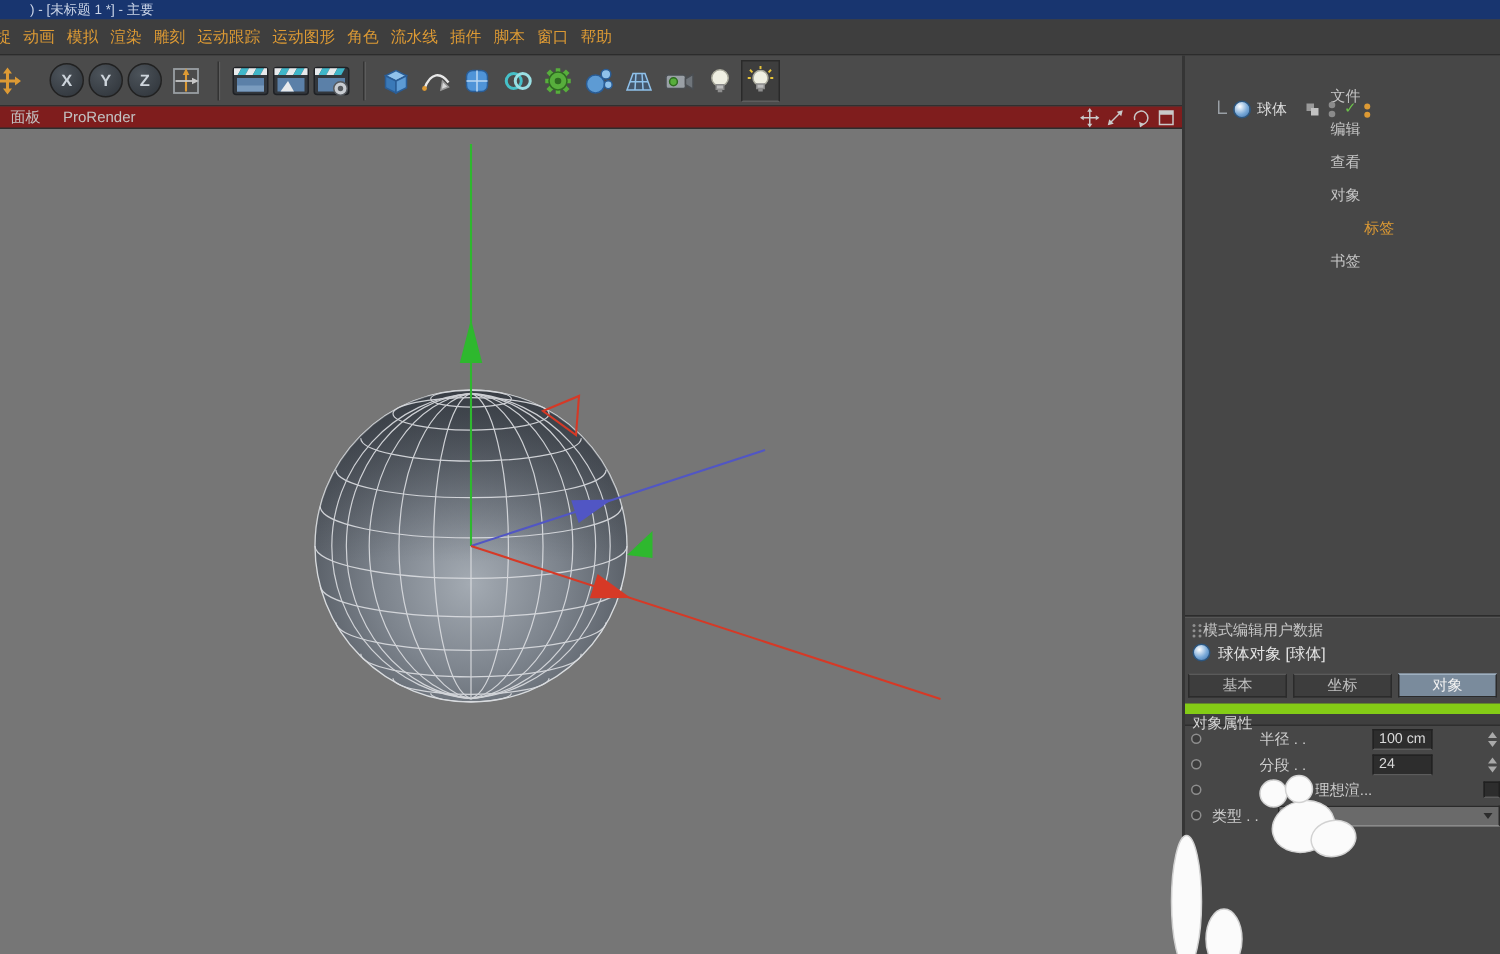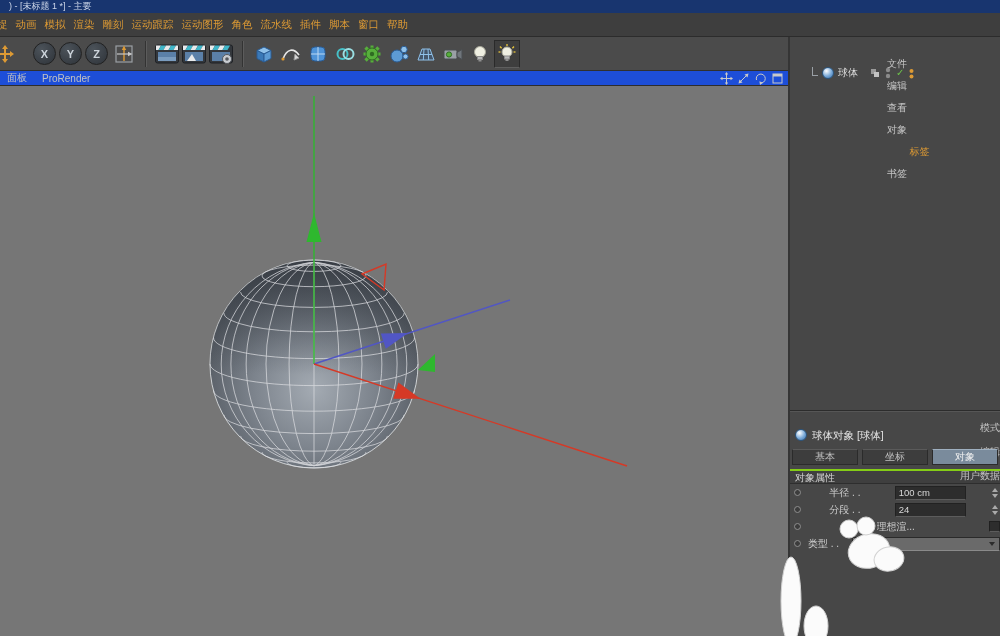--- a/index.html
+++ b/index.html
@@ -2,21 +2,21 @@
 <html><head>
 <meta charset="utf-8">
 <style>
   * { box-sizing: border-box; margin: 0; padding: 0; }
   html, body { width: 1000px; height: 636px; overflow: hidden; background: #474747;
     font-family: "Liberation Sans", "DejaVu Sans", sans-serif; }
   #app { position: relative; width: 1000px; height: 636px; }
 
   
   .titlebar { position: absolute; left: 0; top: 0; width: 1000px; height: 13px;
-    background: #18356f; color: #ccd6e8; font-size: 9px; line-height: 13px; padding-left: 9px;
+    background: #18356f; color: #ccd6e8; font-size: 9px; line-height: 13px; padding-left: 20px;
     white-space: nowrap; }
 
   
   .menubar { position: absolute; left: 0; top: 13px; width: 1000px; height: 24px;
     background: #3e3e3e; border-bottom: 1px solid #2c2c2c; display: flex; align-items: center;
     gap: 8px; padding-left: 3px; color: #dd9a34; font-size: 10.5px; white-space: nowrap; }
   .menu-item { cursor: default; }
   .menu-item.clipped { margin-left: -6px; }
 
   
@@ -29,21 +29,21 @@
   .tgap { width: 14px; }
   .tsep { width: 2px; height: 26px; margin: 0 7px; background: #333;
     border-right: 1px solid #5c5c5c; }
   .circle-btn { width: 23px; height: 23px; border-radius: 50%;
     background: radial-gradient(circle at 35% 30%, #4c535a, #2e3339);
     border: 1px solid #212121; color: #cdd4db; font-size: 11px; font-weight: bold;
     display: flex; align-items: center; justify-content: center; margin-right: 3px; }
 
   
   .vp-header { position: absolute; left: 0; top: 71px; width: 788px; height: 15px;
-    background: #1d4ed8; border-bottom: 1px solid #2d2d2d; display: flex; align-items: center;
+    background: #7f1d1d; border-bottom: 1px solid #2d2d2d; display: flex; align-items: center;
     font-size: 10px; color: #c2c2c2; }
   .vp-tab { margin-left: 7px; }
   .vp-renderer { margin-left: 15px; }
   .vp-nav { margin-left: auto; margin-right: 4px; display: flex; gap: 4px; align-items: center; }
   .vp-nav > div { width: 13px; height: 13px; }
 
   
   .viewport { position: absolute; left: 0; top: 86px; width: 788px; height: 550px;
     background: #767676; }
   .divider { position: absolute; left: 788px; top: 37px; width: 2px; height: 599px;
@@ -60,37 +60,37 @@
   .tree-elbow { width: 6px; height: 9px; border-left: 1px solid #9aa0a6;
     border-bottom: 1px solid #9aa0a6; margin-top: -4px; }
   .sphere-dot { width: 12px; height: 12px; border-radius: 50%;
     background: radial-gradient(circle at 35% 30%, #ffffff, #79a9d8 55%, #3a6ea8);
     border: 1px solid #2c567f; }
   .obj-icons { display: flex; align-items: center; gap: 5px; margin-left: 8px; }
   .check-glyph { color: #6cc24a; font-size: 10px; font-weight: bold; line-height: 10px; }
 
   .am-section { position: absolute; left: 0; top: 373px; width: 210px; height: 226px;
     border-top: 1px solid #2c2c2c; box-shadow: inset 0 1px 0 #565656; }
-  .am-menu { display: flex; align-items: flex-end; gap: 10px; height: 18px; padding-left: 4px;
-    font-size: 10px; color: #c5c5c5; flex-direction: column; }
+  .am-menu { display: flex; align-items: center; height: 18px; padding-left: 4px;
+    font-size: 10px; color: #c5c5c5; }
   .am-title { display: flex; gap: 5px; height: 19px; padding-left: 5px;
     font-size: 10.5px; color: #e3e3e3; }
   .am-tabs { display: flex; height: 18px; padding: 1px 2px; gap: 4px; }
   .am-tab { flex: 1; background: #3d3d3d; border: 1px solid #2b2b2b; border-top-color: #5a5a5a;
     color: #c0c0c0; font-size: 10px; display: flex; align-items: center; justify-content: center; }
   .am-tab.active { background: #7a8b9c; border-top-color: #9fb0c0; color: #f2f2f2; }
   .am-group-header { height: 15px; margin-top: 3px; background: #3f3f3f;
-    border-top: 2px solid #84cc16; border-bottom: 1px solid #2e2e2e;
+    border-top: 7px solid #84cc16; border-bottom: 1px solid #2e2e2e;
     color: #d6d6d6; font-size: 10px; line-height: 14px; padding-left: 5px; }
   .prop-row { display: flex; align-items: center; height: 17px; padding-left: 4px;
     font-size: 10px; color: #cecece; justify-content: space-between; }
   .prop-dot { width: 7px; height: 7px; border-radius: 50%; border: 1px solid #8e8e8e;
     background: #3c3c3c; margin-right: 5px; flex: none; }
   .prop-label { width: 42px; flex: none; white-space: nowrap; overflow: hidden; }
-  .prop-field { width: 71px; height: 14px; background: #2d2d2d; border: 1px solid #222;
+  .prop-field { width: 40px; height: 14px; background: #2d2d2d; border: 1px solid #222;
     border-bottom-color: #5c5c5c; color: #d8d8d8; font-size: 9.5px; line-height: 12px;
     padding-left: 3px; white-space: nowrap; }
   .stepper { display: flex; flex-direction: column; gap: 2px; margin-left: 2px; width: 9px;
     align-items: center; }
   .arr-up { width: 0; height: 0; border-left: 3px solid transparent;
     border-right: 3px solid transparent; border-bottom: 4px solid #aaa; }
   .arr-dn { width: 0; height: 0; border-left: 3px solid transparent;
     border-right: 3px solid transparent; border-top: 4px solid #aaa; }
   .prop-dropdown { width: 148px; height: 14px; background: #6a6a6a; border: 1px solid #2a2a2a;
     border-bottom-color: #8a8a8a; color: #1f1f1f; font-size: 9.5px; line-height: 12px;

